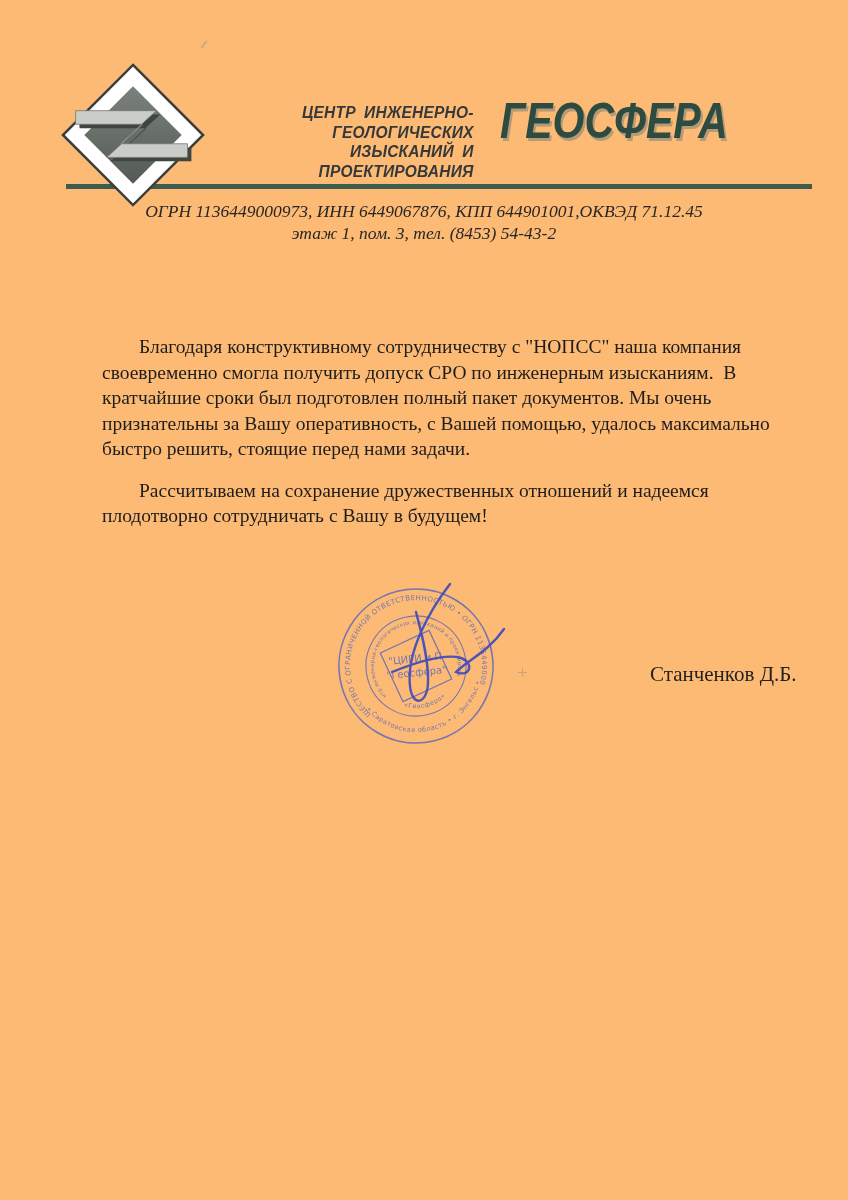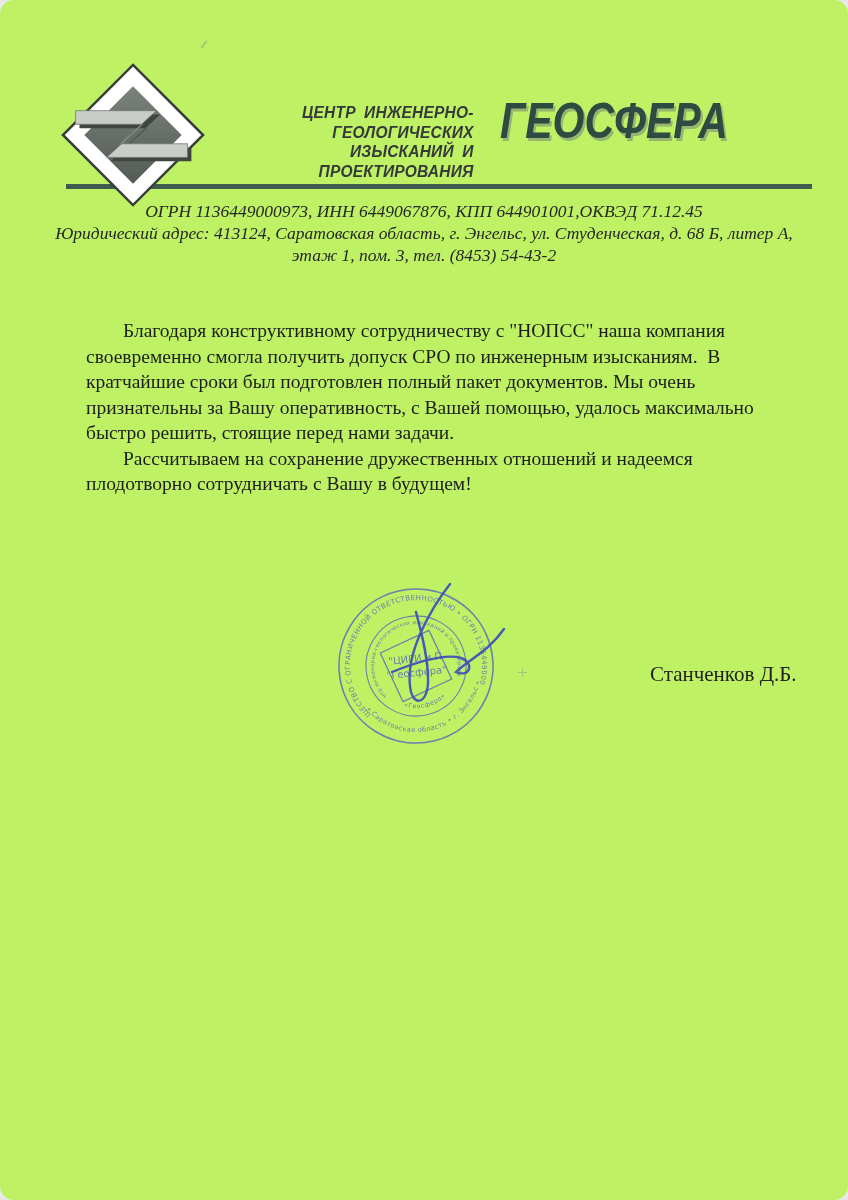--- a/index.html
+++ b/index.html
@@ -1,19 +1,19 @@
 <!DOCTYPE html>
 <html><head>
 <meta charset="utf-8">
 <style>
   html,body { margin:0; padding:0; background:#e8e8e8; }
   .page {
     position:relative; width:848px; height:1200px; margin:0 auto;
-    background:#bef264; overflow:hidden;
-    font-family:"Liberation Serif", serif; color:#1e1e1e;border-radius:14px;
+    background:#fdba74; overflow:hidden;
+    font-family:"Liberation Serif", serif; color:#1e1e1e;
   }
 
   
   .logo { position:absolute; left:60px; top:62px; width:146px; height:146px; z-index:2; }
   .rule { position:absolute; left:66px; top:184px; width:746px; height:4.5px; z-index:1; }
 
   .org-name {
     position:absolute; left:200px; top:103px; width:282px;
     text-align:right;
     font-family:"Liberation Sans", sans-serif;
@@ -38,21 +38,21 @@
     position:absolute; left:0; top:200px; width:848px;
     text-align:center; font-style:italic;
     font-size:17.5px; line-height:22px; color:#262626;
   }
 
   
   .letter-body {
     position:absolute; left:86px; top:318px; width:700px;
     font-size:19.5px; line-height:25.5px; color:#1d1d1d;
   }
-  .letter-body p { margin:0; text-indent:37px; white-space:pre-wrap; }
+  .letter-body p { margin:16px; text-indent:37px; white-space:pre-wrap; }
 
   
   .sig-left {
     position:absolute; left:70px; top:649px;
     font-size:19.5px; line-height:25px; color:#222;
   }
   .sig-name {
     position:absolute; left:650px; top:662px;
     font-size:21px; color:#222;
   }
@@ -90,21 +90,20 @@
 
   <div class="org-name">
     <div>ЦЕНТР ИНЖЕНЕРНО-ГЕОЛОГИЧЕСКИХ</div>
     <div>ИЗЫСКАНИЙ И ПРОЕКТИРОВАНИЯ</div>
   </div>
 
   <div class="brand" style="color:#2e4b41;">ГЕОСФЕРА</div>
 
   <div class="requisites">
     <div>ОГРН 1136449000973, ИНН 6449067876, КПП 644901001,ОКВЭД 71.12.45</div>
-    <div>Юридический адрес: 413124, Саратовская область, г. Энгельс, ул. Студенческая, д. 68 Б, литер А,</div>
     <div>этаж 1, пом. 3, тел. (8453) 54-43-2</div>
   </div>
 
   <div class="letter-body">
     <p>Благодаря конструктивному сотрудничеству с "НОПСС" наша компания своевременно смогла получить допуск СРО по инженерным изысканиям.  В кратчайшие сроки был подготовлен полный пакет документов. Мы очень признательны за Вашу оперативность, с Вашей помощью, удалось максимально быстро решить, стоящие перед нами задачи.</p>
     <p>Рассчитываем на сохранение дружественных отношений и надеемся плодотворно сотрудничать с Вашу в будущем!</p>
   </div>
 
   <div class="sig-name">Станченков Д.Б.</div>
 

